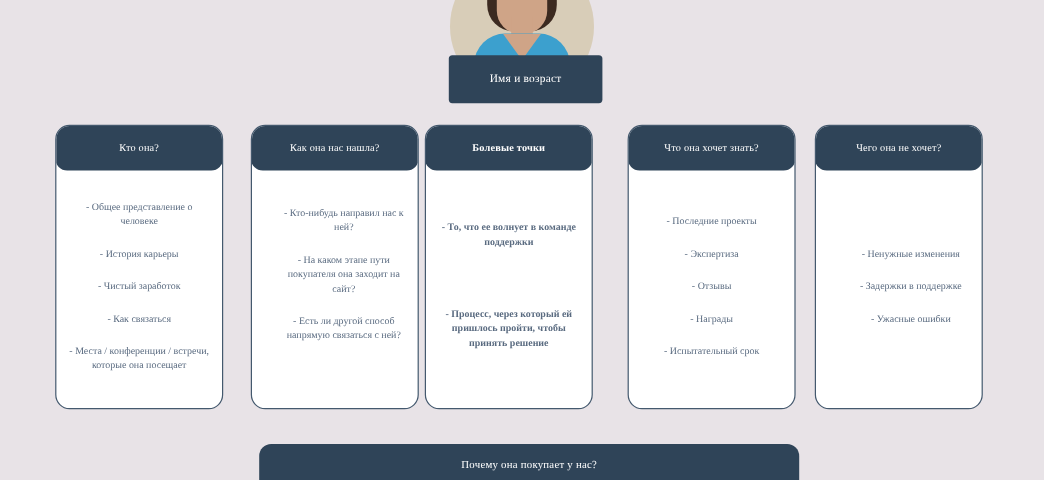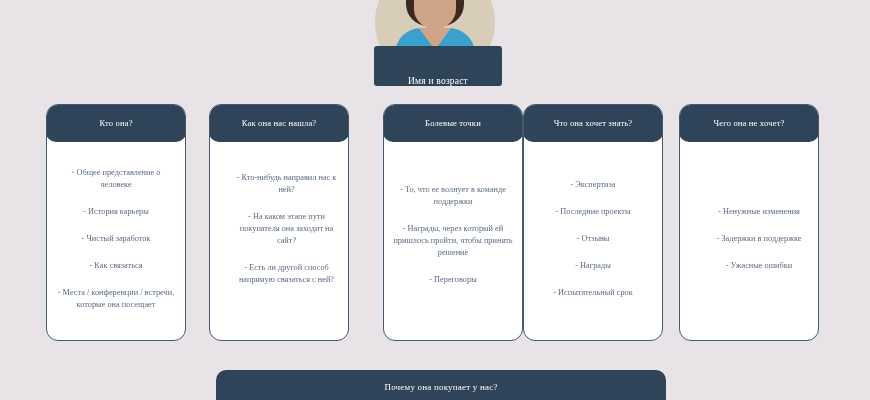--- a/index.html
+++ b/index.html
@@ -86,21 +86,21 @@
   
   .title-banner {
     position: absolute;
     left: 374px;
     top: 46px;
     width: 128px;
     height: 40px;
     background: #2f4458;
     border-radius: 3px;
     display: flex;
-    align-items: flex-end;
+    align-items: center;
     justify-content: center;
     color: #ffffff;
     font-size: 9.5px;
     letter-spacing: 0.2px;
   }
 
   
   .card {
     position: absolute;
     top: 104px;
@@ -143,27 +143,27 @@
     color: #5a6b80;
     font-size: 8.3px;
     line-height: 1.45;
     text-align: center;
     margin: 7.5px 0;
     width: 100%;
   }
 
   .card-1 { left: 46px; }
   .card-2 { left: 209px; font-family: Liberation Serif, serif; }
-  .card-3 { left: 383px; }
+  .card-3 { left: 354px; font-weight: bold; }
   .card-4 { left: 523px; justify-content: space-between; }
   .card-5 { left: 679px; }
 
   
   .card-2 .card-body { justify-content: flex-start; padding-top: 22px; margin-left: 15px; }
-  .card-3 .card-body { justify-content: flex-start; padding-top: 34px; }
+  .card-3 .card-body { justify-content: flex-start; padding-top: 34px; gap: 33px; }
   .card-5 .card-body { justify-content: center; padding-left: 29px; }
 
   
   .bottom-bar {
     position: absolute;
     left: 216px;
     top: 370px;
     width: 450px;
     height: 46px;
     background: #2f4458;
@@ -220,32 +220,32 @@
       <div class="card-item">- Есть ли другой способ напрямую связаться с ней?</div>
     </div>
   </div>
 
   <div class="card card-3">
     <div class="card-head">
       <span>Болевые точки</span>
     </div>
     <div class="card-body">
       <div class="card-item">- То, что ее волнует в команде поддержки</div>
-      <div class="card-item">- Награды, через который ей пришлось пройти, чтобы принять решение</div>
+      <div class="card-item">- Процесс, через который ей пришлось пройти, чтобы принять решение</div>
       <div class="card-item">- Переговоры</div>
     </div>
   </div>
 
   <div class="card card-4">
     <div class="card-head">
       <span>Что она хочет знать?</span>
     </div>
     <div class="card-body">
+      <div class="card-item">- Последние проекты</div>
       <div class="card-item">- Экспертиза</div>
-      <div class="card-item">- Последние проекты</div>
       <div class="card-item">- Отзывы</div>
       <div class="card-item">- Награды</div>
       <div class="card-item">- Испытательный срок</div>
     </div>
   </div>
 
   <div class="card card-5">
     <div class="card-head">
       <span>Чего она не хочет?</span>
     </div>

